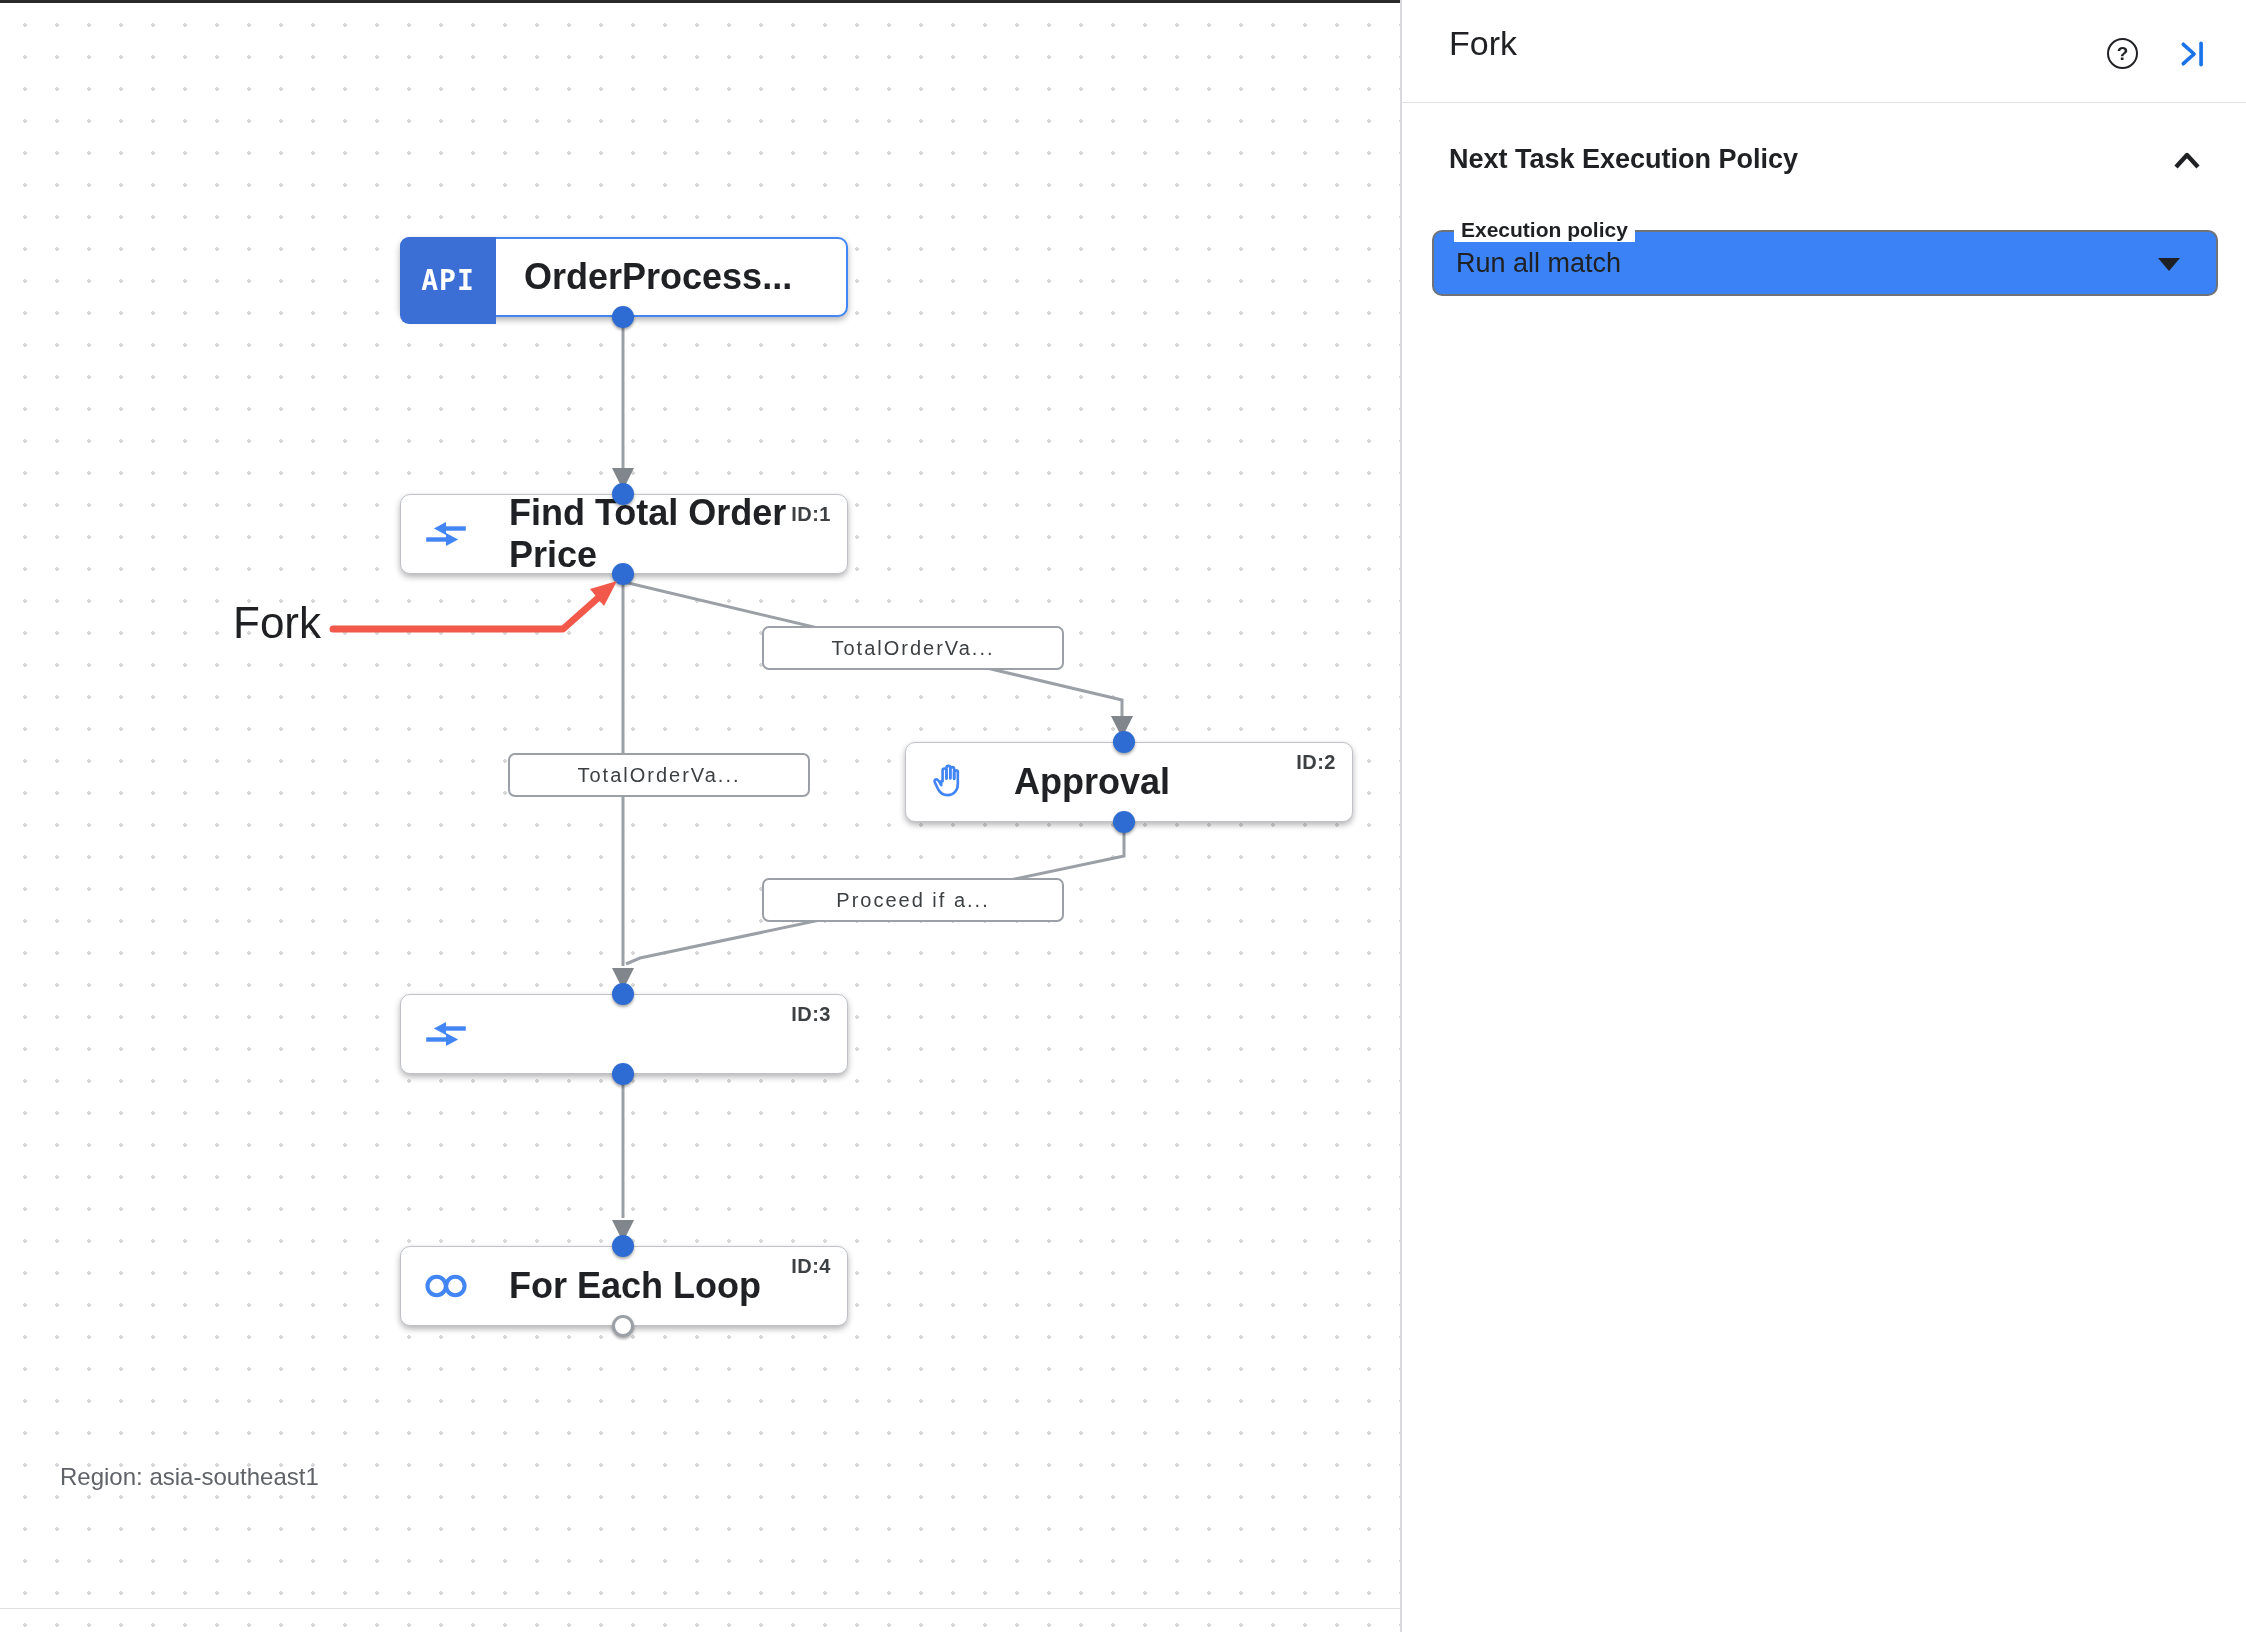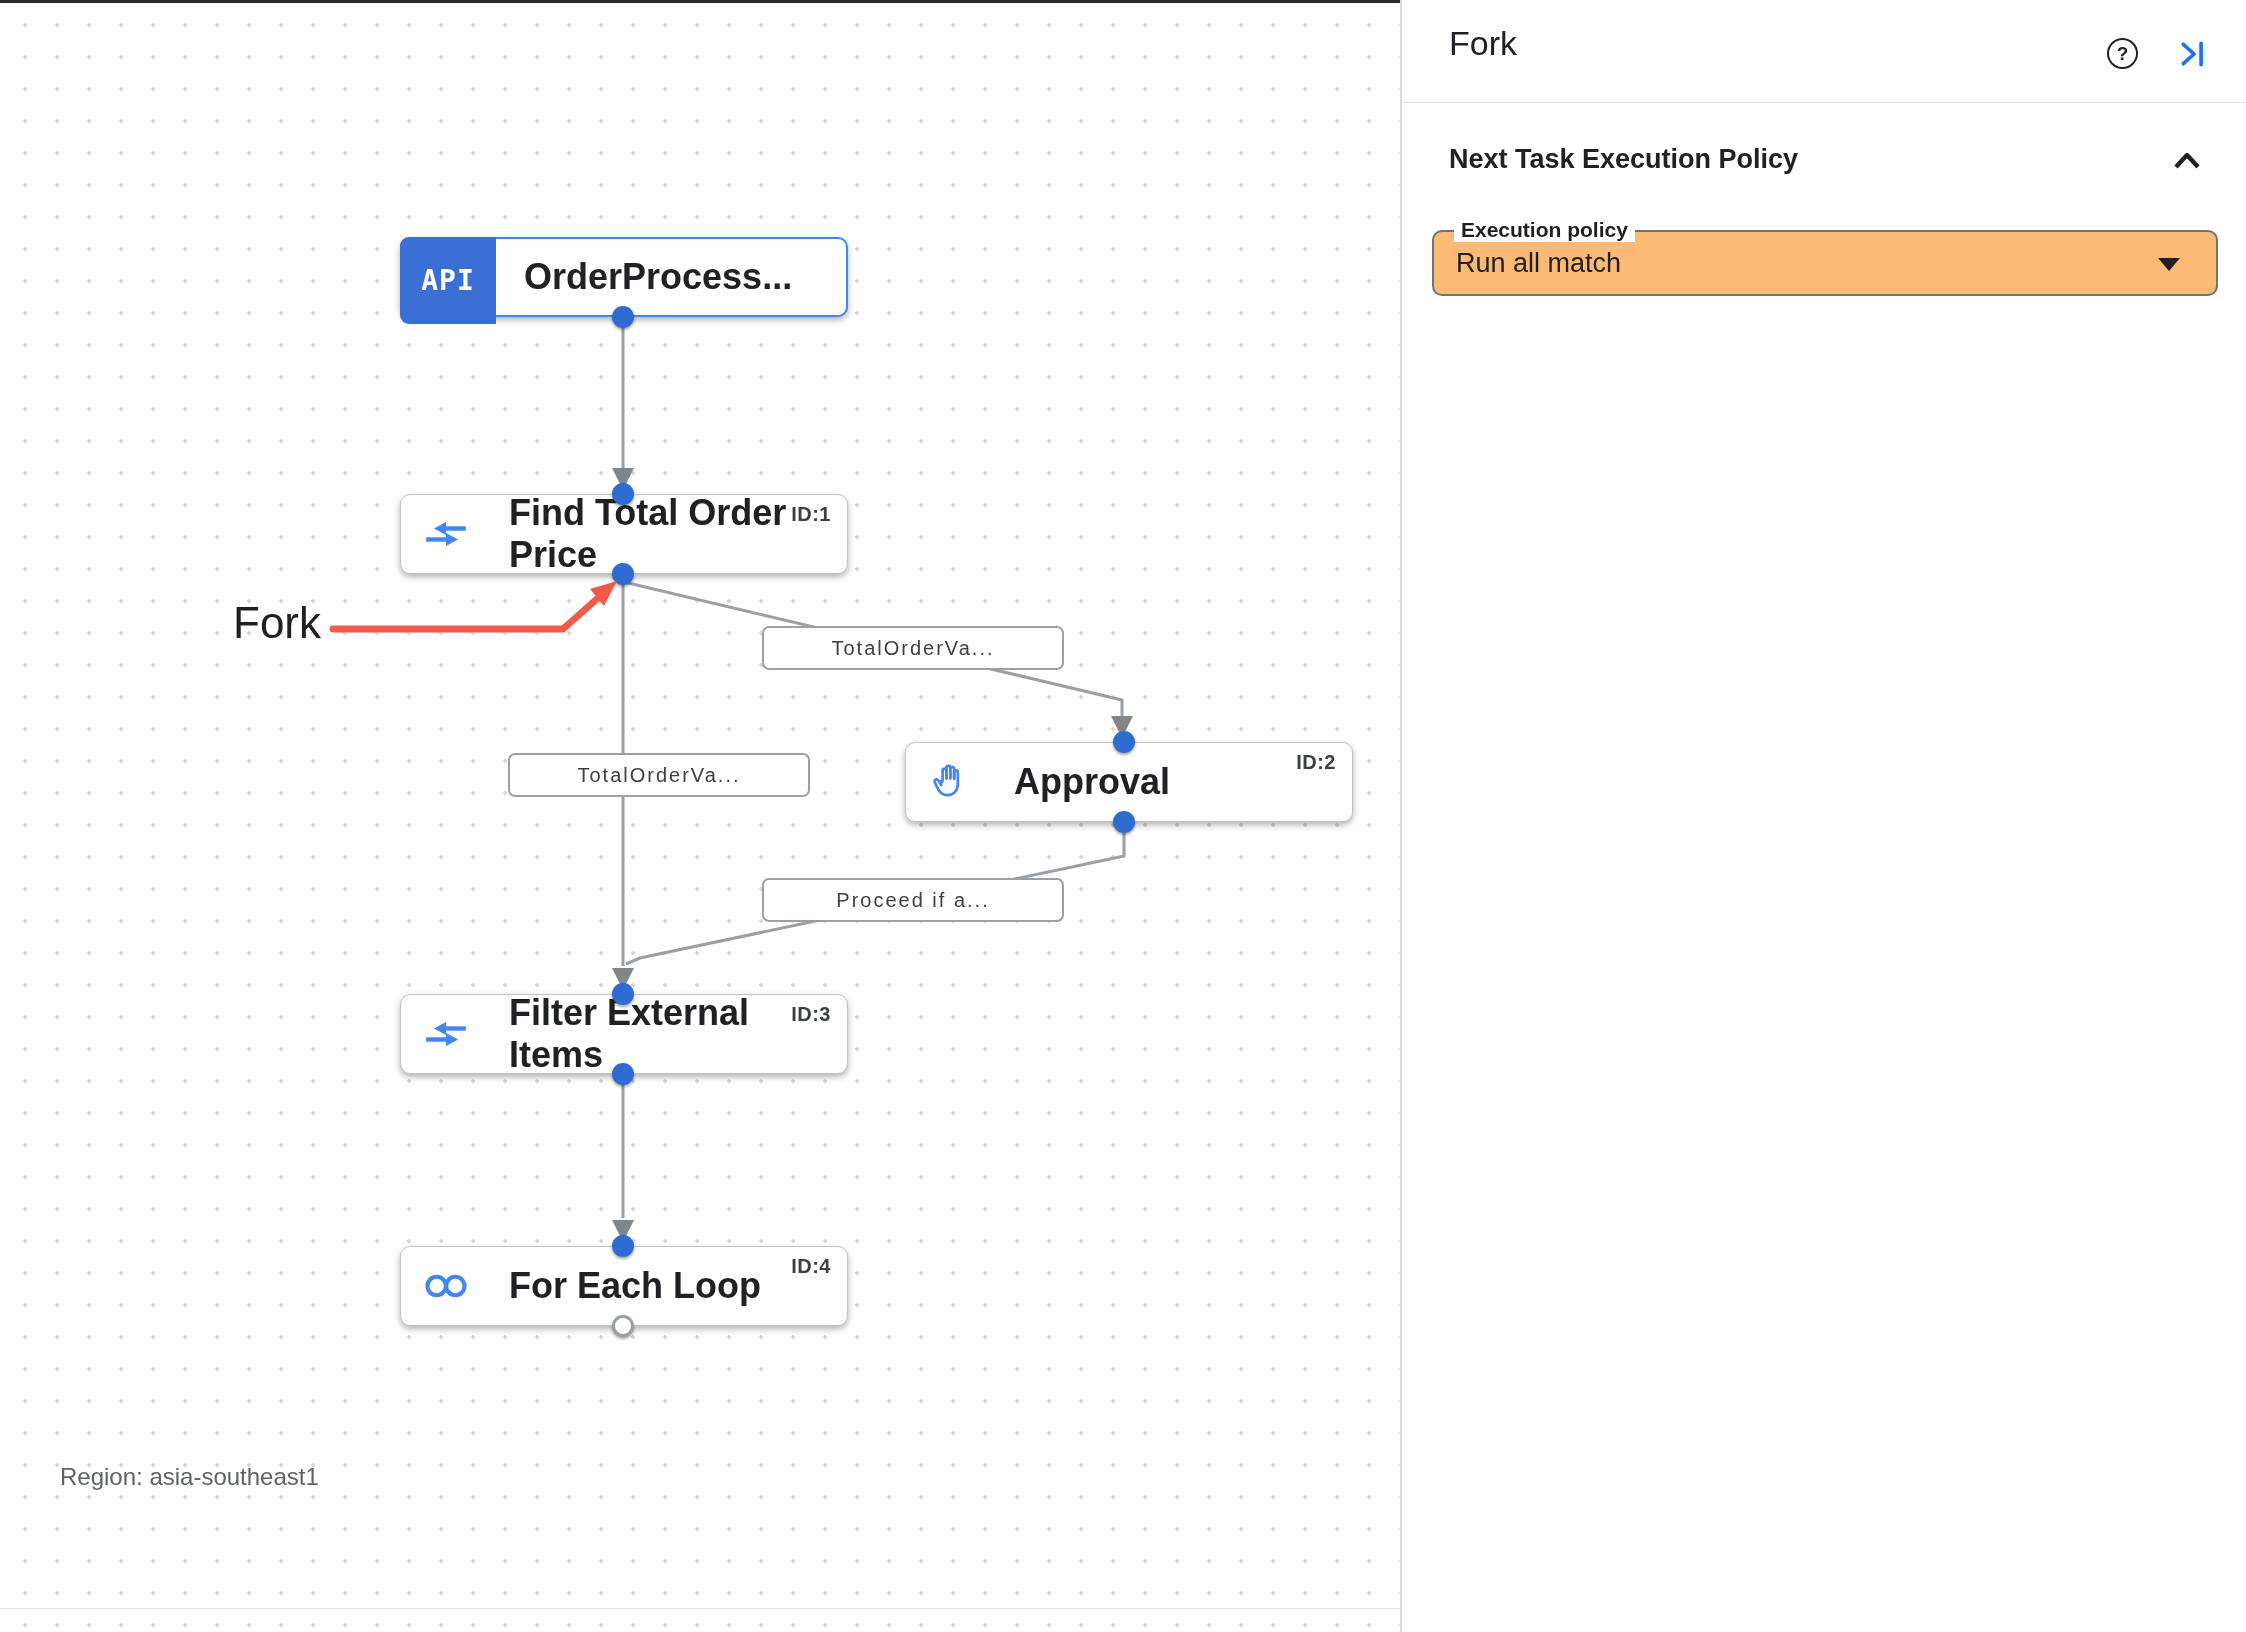--- a/index.html
+++ b/index.html
@@ -60,21 +60,21 @@
   .help-btn { position:absolute; right:108px; top:38px; width:31px; height:31px; border-radius:50%;
               border:2.5px solid #202124; display:flex; align-items:center; justify-content:center;
               font-size:19px; font-weight:bold; color:#202124; cursor:pointer; }
   .collapse-btn { position:absolute; right:38px; top:40px; width:30px; height:28px; cursor:pointer; }
   .panel-divider { position:absolute; left:0; top:102px; width:846px; height:1px; background:#e2e2e2; }
 
   .section-header { position:absolute; left:47px; top:144px; font-size:27px; font-weight:bold; color:#202124; }
   .section-chevron { position:absolute; right:44px; top:150px; width:30px; height:24px; cursor:pointer; }
 
   .select-field { position:absolute; left:30px; top:230px; width:786px; height:66px;
-                  border:2px solid #6f7378; border-radius:10px; background:#fdba74; cursor:pointer; }
+                  border:2px solid #6f7378; border-radius:10px; background:#3b82f6; cursor:pointer; }
   .select-label { position:absolute; left:20px; top:-14px; background:#fff; padding:0 7px;
                   font-size:21px; font-weight:bold; color:#1f2023; }
   .select-value { position:absolute; left:22px; top:0; height:62px; display:flex; align-items:center;
                   font-size:27px; color:#202124; }
   .select-caret { position:absolute; right:36px; top:26px; width:0; height:0;
                   border-left:11px solid transparent; border-right:11px solid transparent;
                   border-top:13px solid #1f2023; }
 </style>
 </head>
 <body>
@@ -145,21 +145,20 @@
 
     <div class="node" style="left:400px; top:994px;">
       <div class="node-icon">
         <svg width="44" height="32" viewBox="0 0 40 28">
           <line x1="38" y1="9" x2="19" y2="9" stroke="#4285f4" stroke-width="4"></line>
           <polygon points="20,3 20,15 9,9" fill="#4285f4"></polygon>
           <line x1="2" y1="19" x2="21" y2="19" stroke="#4285f4" stroke-width="4"></line>
           <polygon points="20,13 20,25 31,19" fill="#4285f4"></polygon>
         </svg>
       </div>
-      <div class="node-title">Filter External Items</div>
       <div class="node-id">ID:3</div>
     </div>
 
     <div class="node" style="left:400px; top:1246px;padding-left:18px;">
       <div class="node-icon">
         <svg width="46" height="26" viewBox="0 0 32 18" fill="none" stroke="#4285f4" stroke-width="2.8">
           <circle cx="9.5" cy="9" r="6.4"></circle>
           <circle cx="22.5" cy="9" r="6.4"></circle>
         </svg>
       </div>

